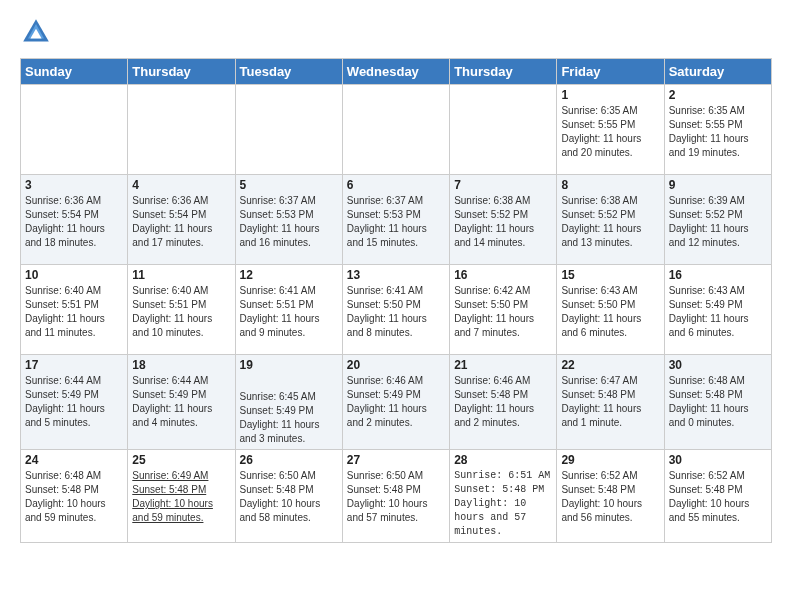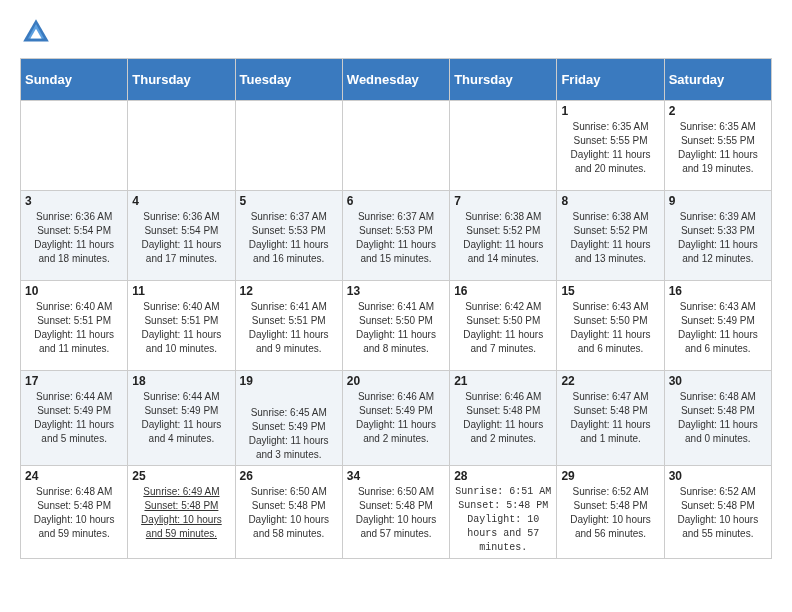--- a/index.html
+++ b/index.html
@@ -45,21 +45,21 @@
     .calendar {
       width: 100%;
       border-collapse: collapse;
       table-layout: fixed;
     }
     .calendar thead tr th {
       background: #3a7abf;
       color: #fff;
       font-size: 13px;
       font-weight: bold;
-      padding: 13px 4px;
+      padding: 5px 4px;
       text-align: left;
       border: 1px solid #ccc;
     }
     .calendar tbody tr td {
       vertical-align: top;
       border: 1px solid #ccc;
       padding: 3px 4px;
       font-size: 10px;
       color: #333;
       height: 90px;
@@ -72,21 +72,20 @@
       font-size: 12px;
       font-weight: bold;
       color: #222;
       display: block;
       margin-bottom: 2px;
     }
     .day-info {
       font-size: 10px;
       line-height: 1.4;
       color: #333;
-      text-align: center;
     }
     .empty { background: #fff !important; }
   </style>
 </head>
 <body>
 
 <div class="header">
   <div class="logo">
     <svg class="logo-icon" viewBox="0 0 40 40" xmlns="http://www.w3.org/2000/svg">
       <polygon points="20,4 36,32 4,32" fill="#3a7abf"></polygon>
@@ -169,21 +168,21 @@
         </td>
         <td>
           <span class="day-num">8</span>
           <div class="day-info" style="white-space: pre-line;">Sunrise: 6:38 AM
 Sunset: 5:52 PM
 Daylight: 11 hours and 13 minutes.</div>
         </td>
         <td>
           <span class="day-num">9</span>
           <div class="day-info" style="white-space: pre-line;">Sunrise: 6:39 AM
-Sunset: 5:33 PM
+Sunset: 5:52 PM
 Daylight: 11 hours and 12 minutes.</div>
         </td>
       </tr>
       <tr>
         <td>
           <span class="day-num">10</span>
           <div class="day-info" style="white-space: pre-line;">Sunrise: 6:40 AM
 Sunset: 5:51 PM
 Daylight: 11 hours and 11 minutes.</div>
         </td>
@@ -281,21 +280,21 @@
 Sunset: 5:48 PM
 Daylight: 10 hours and 59 minutes.</div>
         </td>
         <td>
           <span class="day-num">26</span>
           <div class="day-info" style="white-space: pre-line;">Sunrise: 6:50 AM
 Sunset: 5:48 PM
 Daylight: 10 hours and 58 minutes.</div>
         </td>
         <td>
-          <span class="day-num">34</span>
+          <span class="day-num">27</span>
           <div class="day-info" style="white-space: pre-line;">Sunrise: 6:50 AM
 Sunset: 5:48 PM
 Daylight: 10 hours and 57 minutes.</div>
         </td>
         <td>
           <span class="day-num">28</span>
           <div class="day-info" style="white-space: pre-line; font-family: Liberation Mono, monospace;">Sunrise: 6:51 AM
 Sunset: 5:48 PM
 Daylight: 10 hours and 57 minutes.</div>
         </td>

